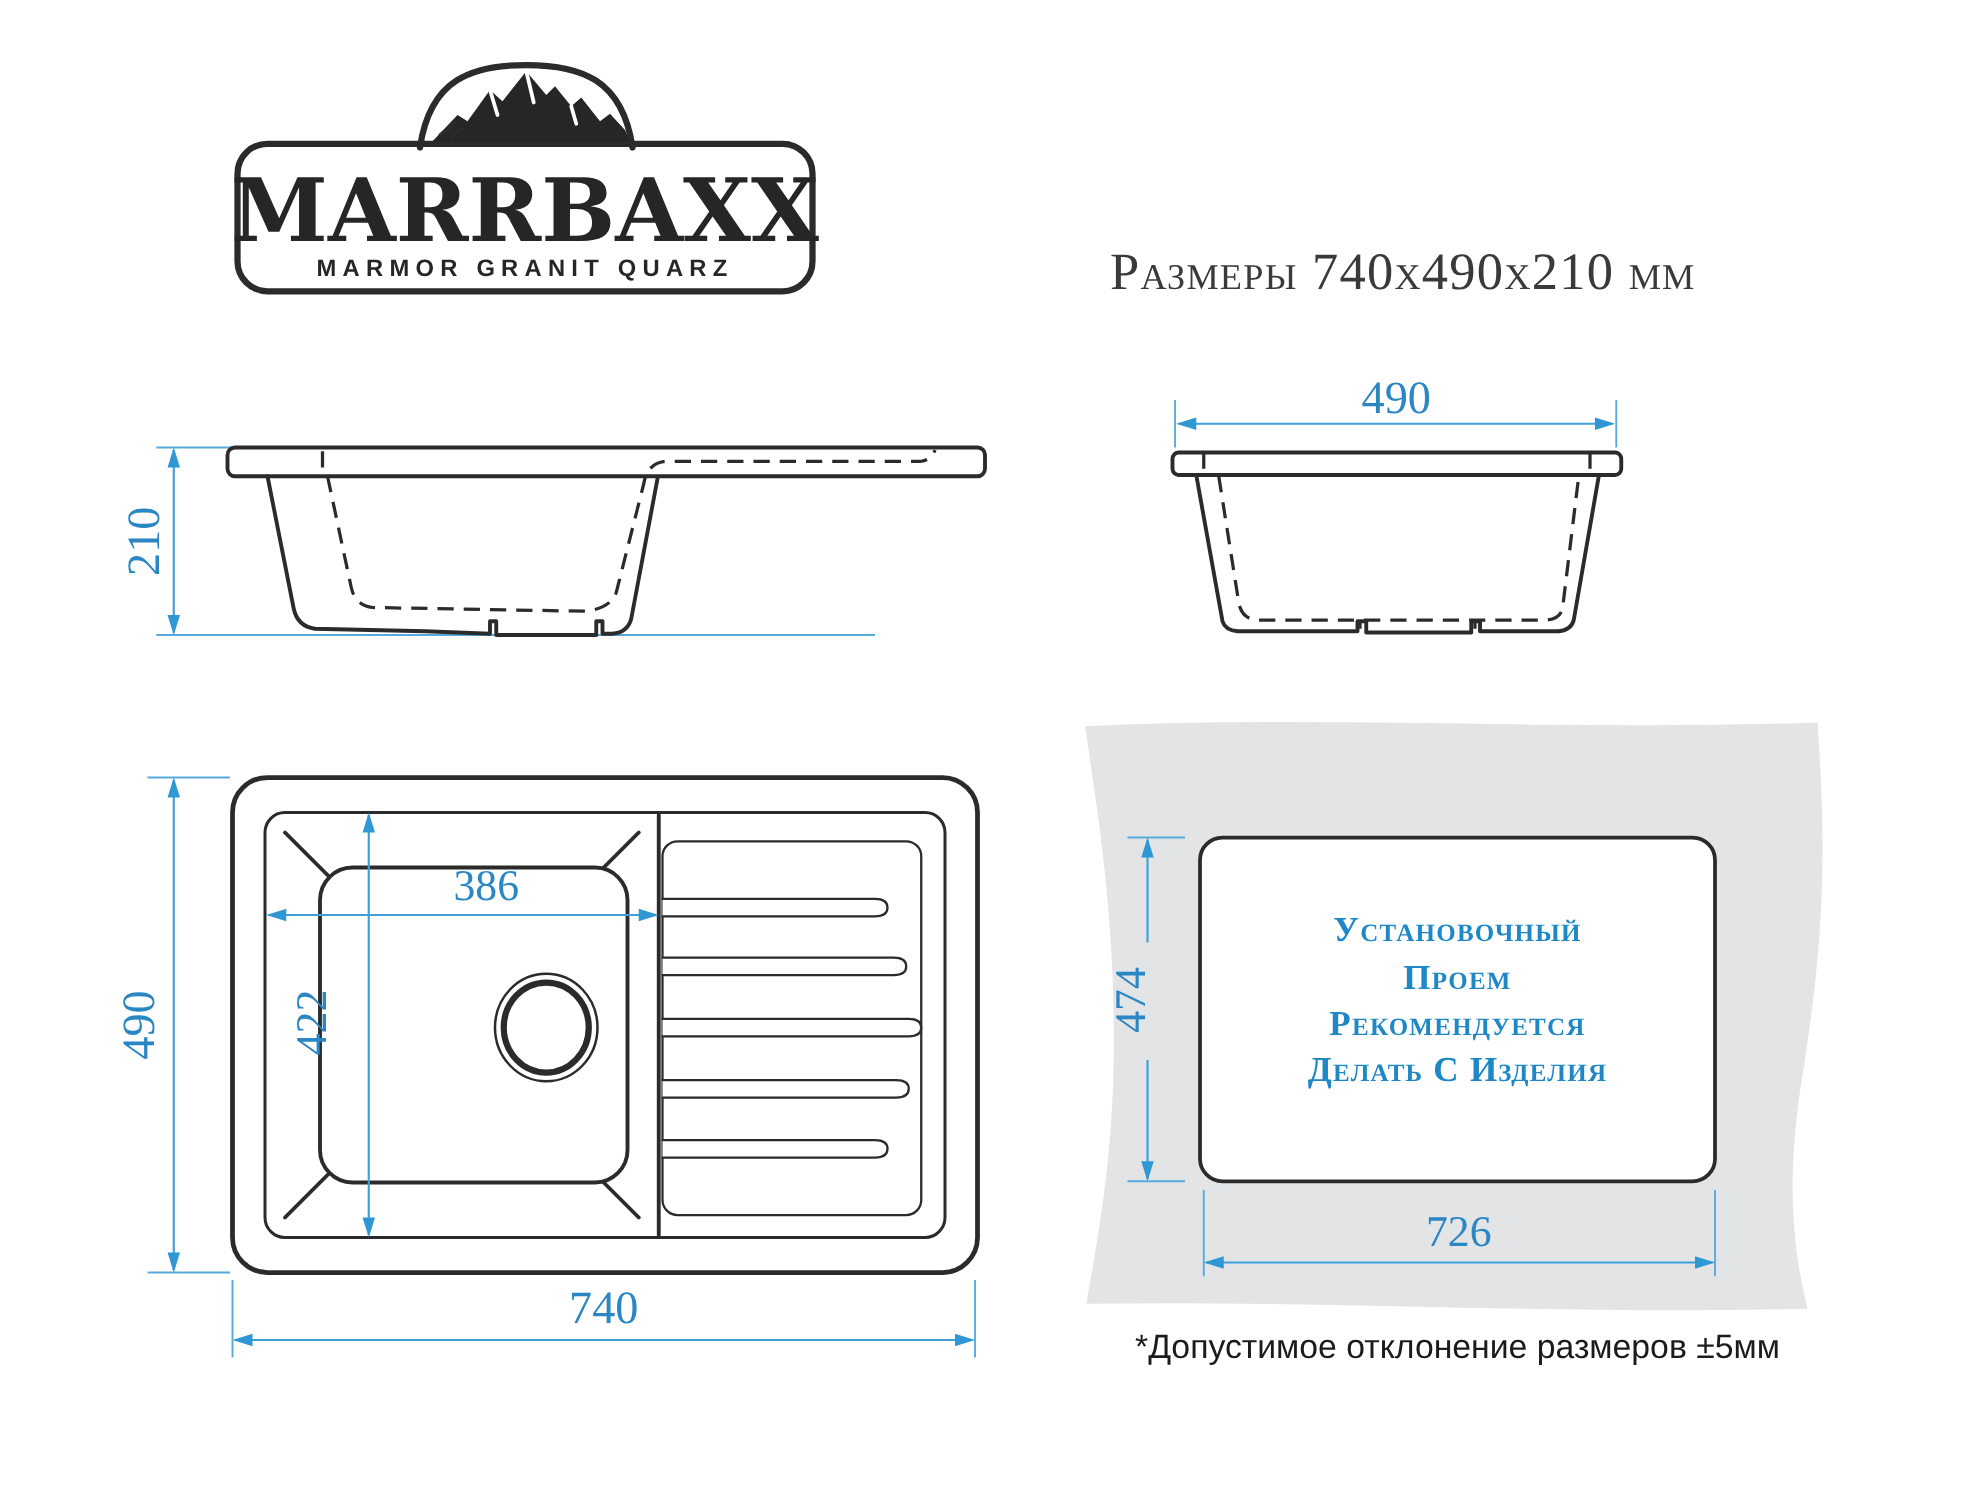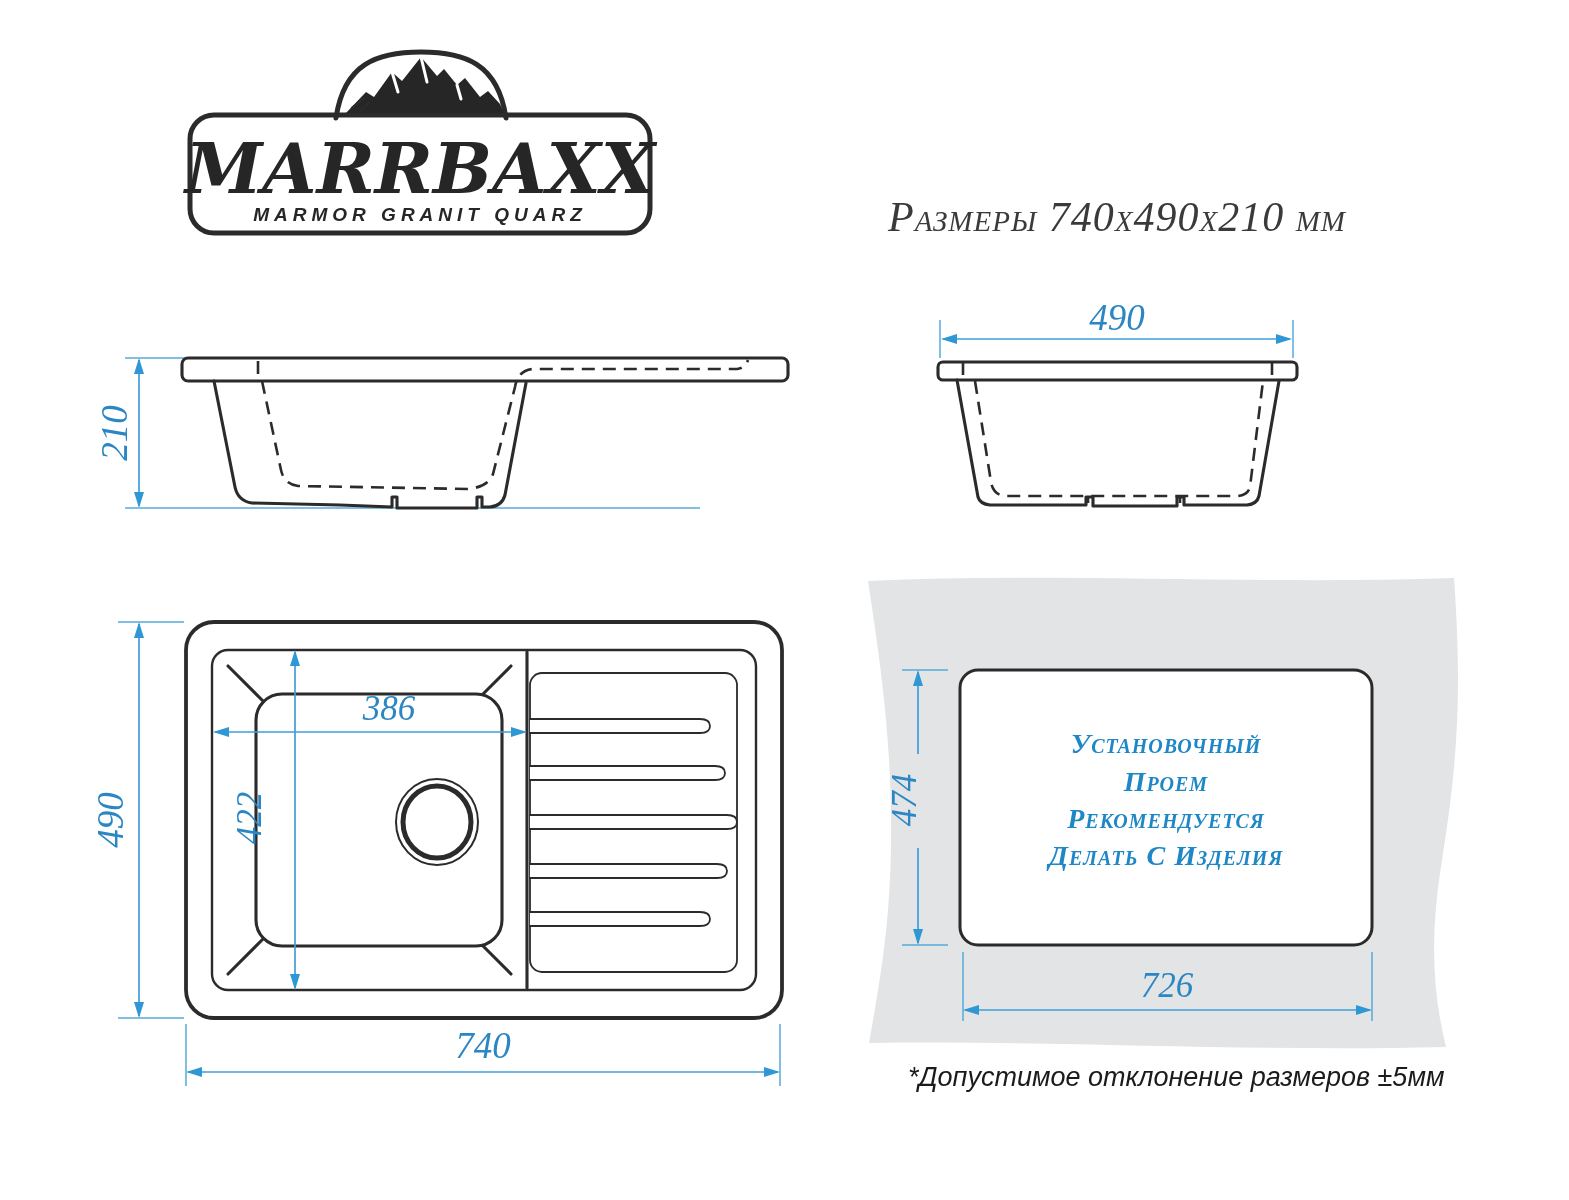--- a/index.html
+++ b/index.html
@@ -1,16 +1,16 @@
 <!DOCTYPE html>
 <html><head>
 <meta charset="utf-8">
 <style>
   html,body{margin:0;padding:0;background:#ffffff;}
-  .page{position:relative;width:1569px;height:1200px;background:#fff;overflow:hidden;font-style:italic;}
+  .page{position:relative;width:1569px;height:1200px;background:#fff;overflow:hidden;}
   svg{display:block;}
   
   .blk{stroke:#2b2b2b;fill:none;stroke-linecap:round;stroke-linejoin:round;}
   .w4{stroke-width:3.8;} .w3{stroke-width:3.1;} .w2{stroke-width:2.4;} .w1{stroke-width:1.8;}
   .fw{fill:#ffffff;}
   .dash{stroke:#2b2b2b;fill:none;stroke-width:2.6;stroke-dasharray:13 8;stroke-linecap:butt;}
   
   .dim{stroke:#3f9fd8;stroke-width:1.7;fill:none;}
   .ext{stroke:#56abdc;stroke-width:1.5;fill:none;}
   .arr{fill:#2f97d4;stroke:none;}

